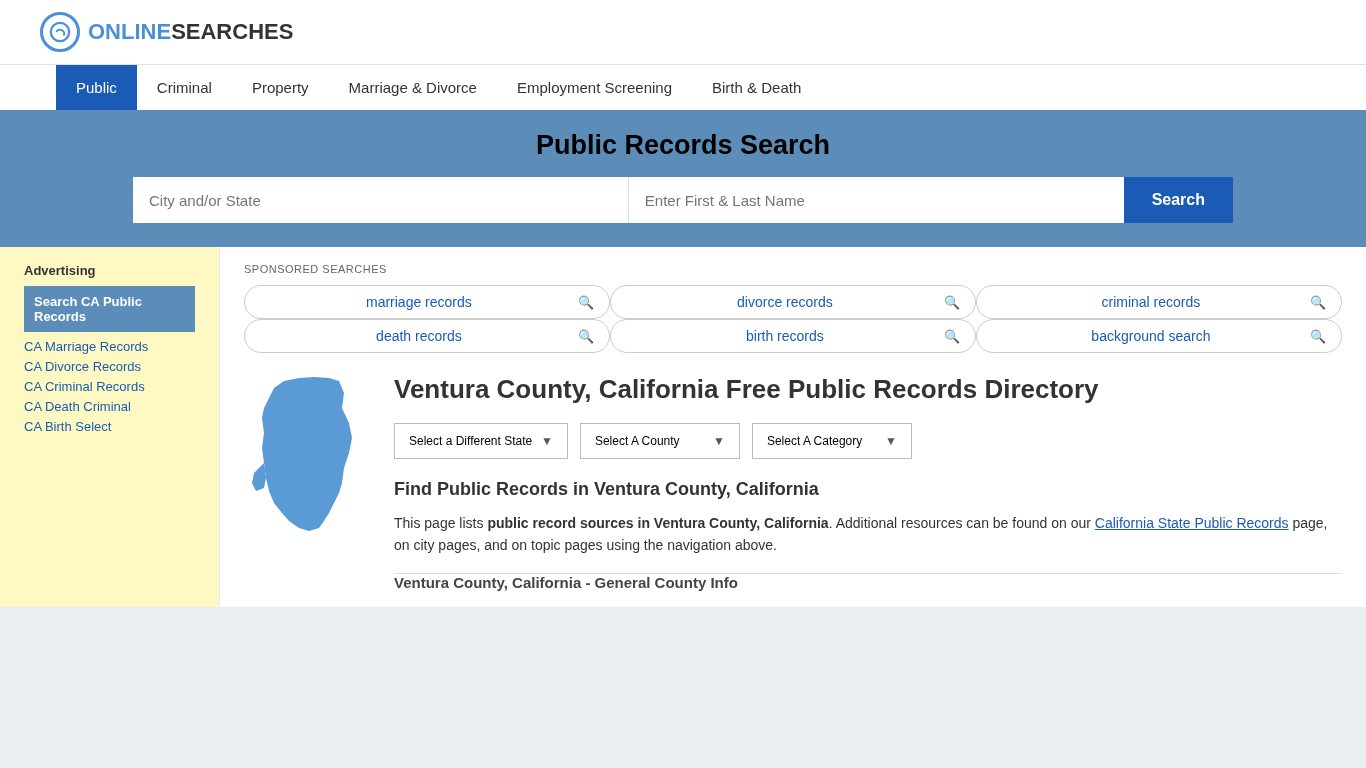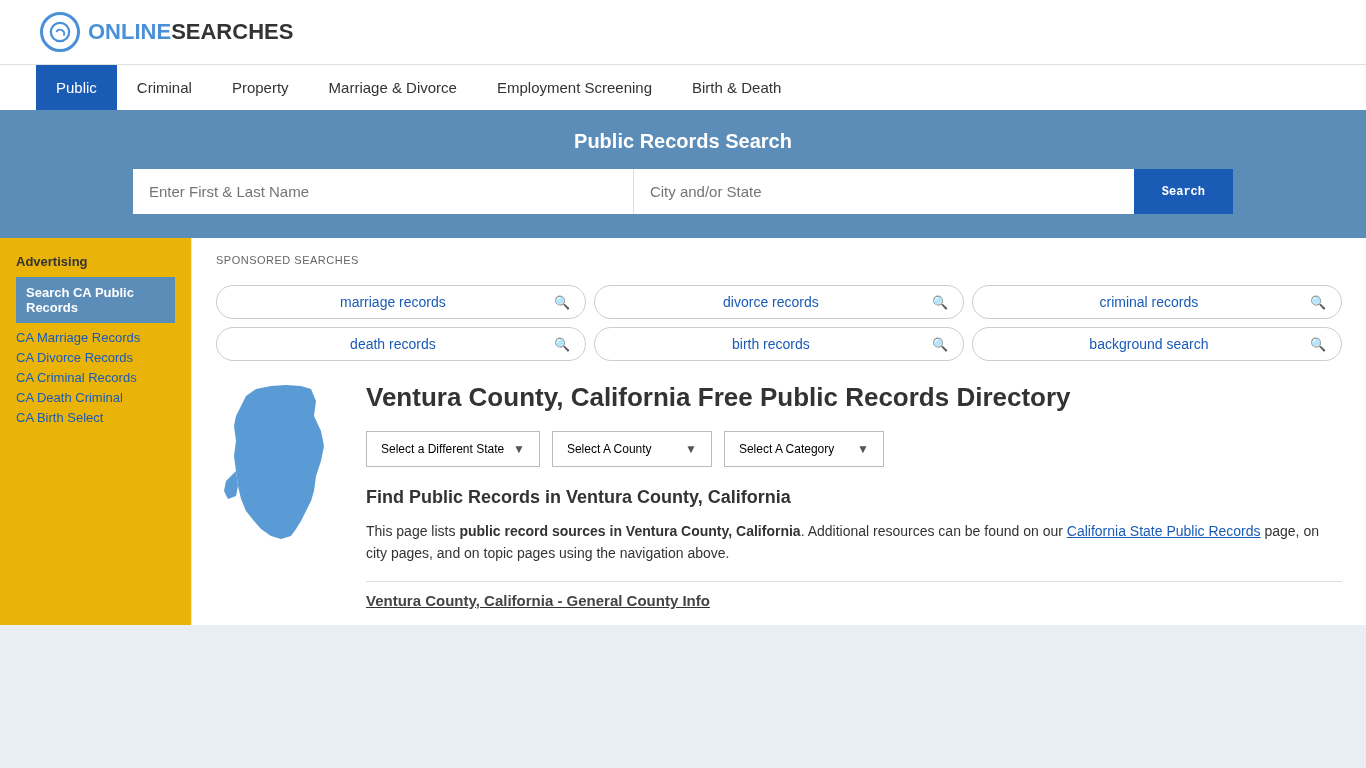--- a/index.html
+++ b/index.html
@@ -8,49 +8,49 @@
     
     .header { background: #fff; padding: 12px 40px; display: flex; align-items: flex-start; }
     .logo { display: flex; align-items: center; gap: 8px; }
     .logo-icon { width: 40px; height: 40px; border-radius: 50%; border: 3px solid #4a90d9; display: flex; align-items: center; justify-content: center; }
     .logo-icon svg { width: 22px; height: 22px; }
     .logo-text { font-size: 22px; font-weight: bold; color: #333; }
     .logo-text span { color: #4a90d9; }
 
     
     .nav { background: #fff; border-top: 1px solid #e0e0e0; }
-    .nav ul { list-style: none; display: flex; padding: 0 36px; }
+    .nav ul { list-style: none; display: flex; padding: 0 56px; }
     .nav ul li a { display: block; padding: 14px 20px; text-decoration: none; color: #333; font-size: 15px; font-weight: 500; }
     .nav ul li.active a { background: #1a5bb5; color: #fff; }
 
     
     .search-banner { background: #5b8db8; padding: 20px 40px 24px; }
-    .search-banner h2 { text-align: center; color: #ffffff; font-size: 20px; font-weight: bold; margin-bottom: 16px; }
+    .search-banner h2 { text-align: center; color: #000000; font-size: 27px; font-weight: bold; margin-bottom: 16px; }
     .search-form { display: flex; gap: 0; max-width: 1100px; margin: 0 auto; }
     .search-form input { flex: 1; padding: 14px 16px; font-size: 15px; border: none; outline: none; color: #999; }
     .search-form input:first-child { border-right: 1px solid #ddd; }
-    .search-form button { background: #1a5bb5; color: #fff; border: none; padding: 14px 28px; font-size: 12px; font-weight: bold; cursor: pointer; white-space: nowrap; font-family: Liberation Mono, monospace; }
+    .search-form button { background: #1a5bb5; color: #fff; border: none; padding: 14px 28px; font-size: 16px; font-weight: bold; cursor: pointer; white-space: nowrap; }
 
     
     .main-container { display: flex; gap: 0; max-width: 1366px; margin: 0 auto; background: #fff; }
 
     
-    .sidebar { width: 192px; flex-shrink: 0; padding: 16px 16px; background: #eab308; border-right: 1px solid #e8e8e8; }
+    .sidebar { width: 220px; flex-shrink: 0; padding: 16px 24px; background: #fef9c3; border-right: 1px solid #e8e8e8; }
     .sidebar-ad-label { font-weight: bold; font-size: 13px; color: #333; margin-bottom: 8px; }
     .sidebar-ad-featured { background: #5b8db8; color: #fff; padding: 8px 10px; font-size: 13px; font-weight: bold; margin-bottom: 6px; cursor: pointer; }
     .sidebar-links { list-style: none; }
     .sidebar-links li { margin-bottom: 4px; }
     .sidebar-links li a { color: #1a5bb5; text-decoration: none; font-size: 13px; }
 
     
     .content { flex: 1; padding: 16px 24px; }
 
     
-    .sponsored-label { font-size: 11px; color: #666; text-transform: uppercase; letter-spacing: 0.5px; margin-bottom: 19px; }
-    .sponsored-grid { display: grid; grid-template-columns: 1fr 1fr 1fr; gap: 8px; margin-bottom: 20px; }
+    .sponsored-label { font-size: 11px; color: #666; text-transform: uppercase; letter-spacing: 0.5px; margin-bottom: 10px; }
+    .sponsored-grid { display: grid; grid-template-columns: 1fr 1fr 1fr; gap: 0; margin-bottom: 20px; }
     .sponsored-item { border: 1px solid #ccc; border-radius: 20px; display: flex; align-items: center; justify-content: space-between; padding: 8px 14px; cursor: pointer; }
     .sponsored-item a { color: #1a5bb5; text-decoration: none; font-size: 14px; flex: 1; text-align: center; }
     .sponsored-item .search-icon { color: #555; font-size: 13px; }
 
     
     .page-body { display: flex; gap: 20px; }
     .page-body-left { flex-shrink: 0; width: 130px; }
     .state-map { width: 120px; }
     .page-body-main { flex: 1; }
 
@@ -61,21 +61,21 @@
     .dropdown-select { border: 1px solid #bbb; background: #fff; padding: 10px 14px; font-size: 14px; cursor: pointer; display: flex; align-items: center; justify-content: space-between; min-width: 160px; gap: 8px; }
     .dropdown-select select { border: none; background: transparent; font-size: 12px; cursor: pointer; appearance: none; flex: 1; outline: none; }
     .dropdown-arrow { color: #555; font-size: 12px; }
 
     .section-title { font-size: 18px; font-weight: bold; color: #333; margin-bottom: 12px; }
 
     .description { font-size: 14px; line-height: 1.6; color: #333; margin-bottom: 16px; }
     .description strong { font-weight: bold; }
     .description a { color: #1a5bb5; }
 
-    .county-info-bar { border-top: 1px solid #ddd; padding-top: 10px; text-decoration: underline; }
+    .county-info-bar { border-top: 1px solid #ddd; padding-top: 0; }
     .county-info-bar h3 { font-size: 15px; font-weight: bold; color: #444; }
 
     
     .ca-map-svg { fill: #5b9bd5; }
   </style>
 </head>
 <body>
 
 <div>
   <div class="header">
@@ -112,22 +112,22 @@
       <li>
           <a href="#">Birth &amp; Death</a>
         </li>
     </ul>
   </nav>
 </div>
 
 <div class="search-banner">
   <h2>Public Records Search</h2>
   <div class="search-form">
+    <input type="text" placeholder="City and/or State" style="">
     <input type="text" placeholder="Enter First &amp; Last Name" style="">
-    <input type="text" placeholder="City and/or State" style="">
     <button>Search</button>
   </div>
 </div>
 
 <div class="main-container">
 
   <div class="sidebar">
     <div class="sidebar-ad-label">Advertising</div>
     <div class="sidebar-ad-featured">Search CA Public Records</div>
     <ul class="sidebar-links">

